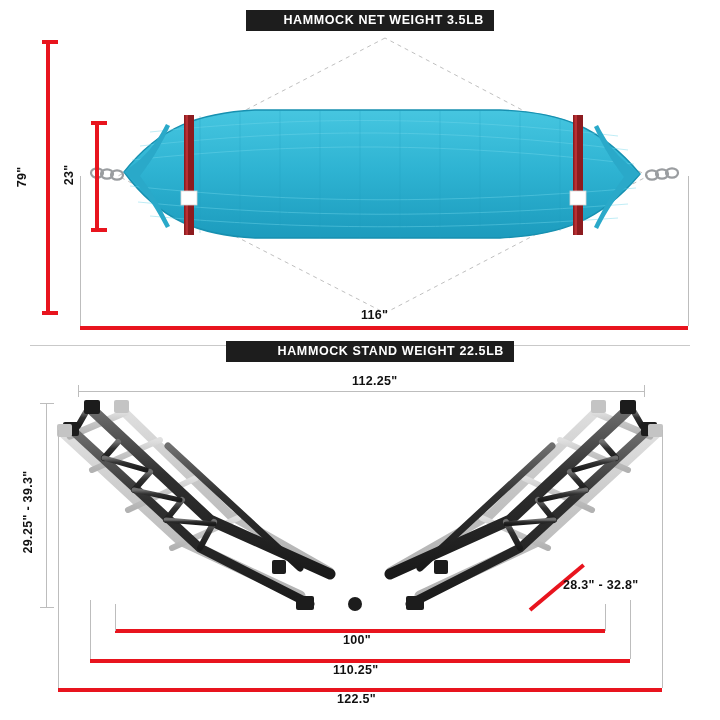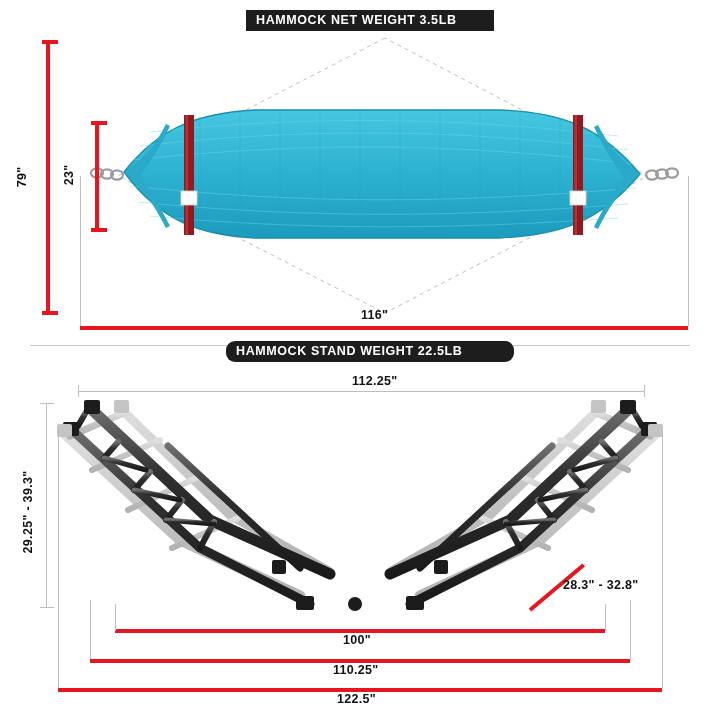--- a/index.html
+++ b/index.html
@@ -21,21 +21,21 @@
     background: #ffffff;
   }
   .label-box {
     position: absolute;
     background: #1d1d1d;
     color: #ffffff;
     font-size: 12.5px;
     font-weight: bold;
     letter-spacing: 0.6px;
     padding: 4px 10px 4px 10px;
-    text-align: left;
+    text-align: right;
     white-space: nowrap;
     line-height: 13px;
   }
   .dim-text {
     position: absolute;
     color: #111111;
     font-size: 12.5px;
     font-weight: bold;
     white-space: nowrap;
     letter-spacing: 0.3px;
@@ -254,21 +254,21 @@
   <div class="dim-text vertical" style="left:59px; top:168px; transform:rotate(-90deg);">23"</div>
 
   <div class="redline-h" style="left:80px; top:326px; width:608px;"></div>
   <div class="dim-text" style="left:361px; top:308px;">116"</div>
 
   <div class="thin-guide-v" style="left:80px; top:176px; height:150px;"></div>
   <div class="thin-guide-v" style="left:688px; top:176px; height:150px;"></div>
 
   <div class="divider" style="left:30px; top:345px; width:660px;"></div>
 
-  <div class="label-box" style="left:226px; top:341px; width:268px;border-radius:9px;">HAMMOCK STAND WEIGHT 22.5LB</div>
+  <div class="label-box" style="left:226px; top:341px; width:268px;">HAMMOCK STAND WEIGHT 22.5LB</div>
 
   <div class="thin-guide-h" style="left:78px; top:391px; width:566px;"></div>
   <div class="thin-guide-v" style="left:78px; top:385px; height:12px;"></div>
   <div class="thin-guide-v" style="left:644px; top:385px; height:12px;"></div>
   <div class="dim-text" style="left:352px; top:374px;">112.25"</div>
 
   <div class="thin-guide-v" style="left:46px; top:403px; height:205px;"></div>
   <div class="thin-guide-h" style="left:40px; top:403px; width:14px;"></div>
   <div class="thin-guide-h" style="left:40px; top:607px; width:14px;"></div>
   <div class="dim-text vertical" style="left:-13px; top:505px; transform:rotate(-90deg);">29.25" - 39.3"</div>

